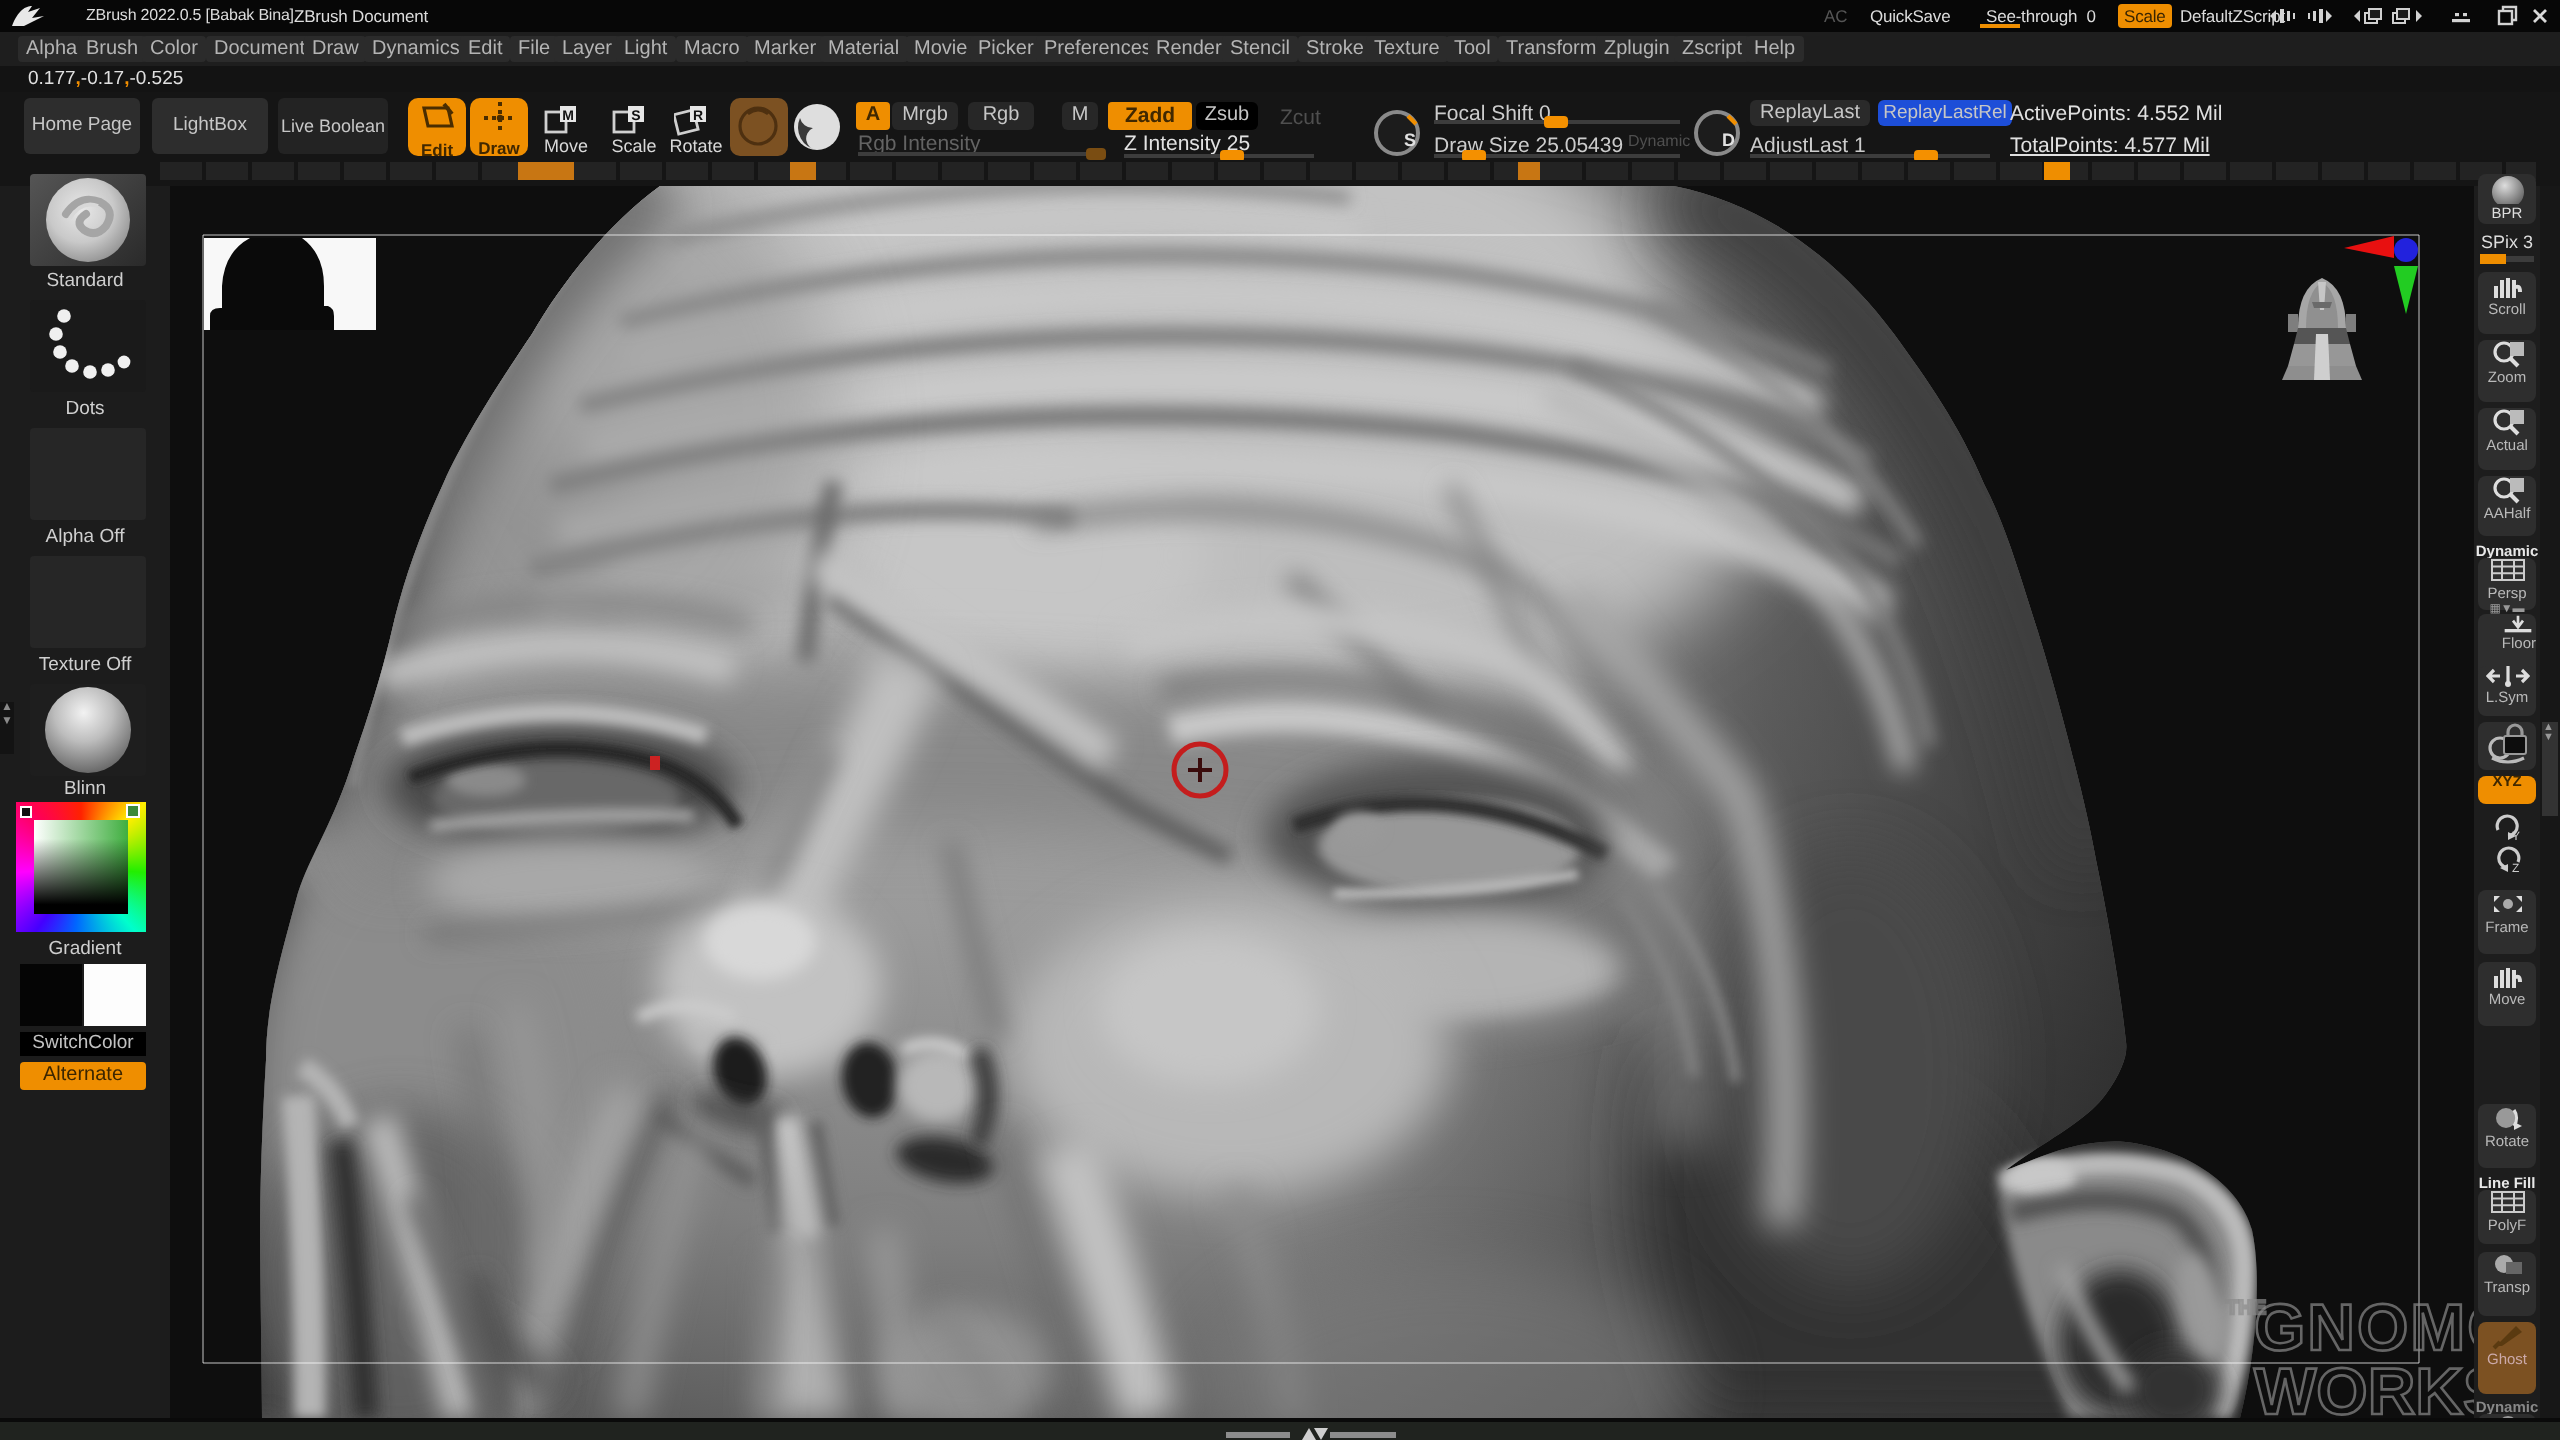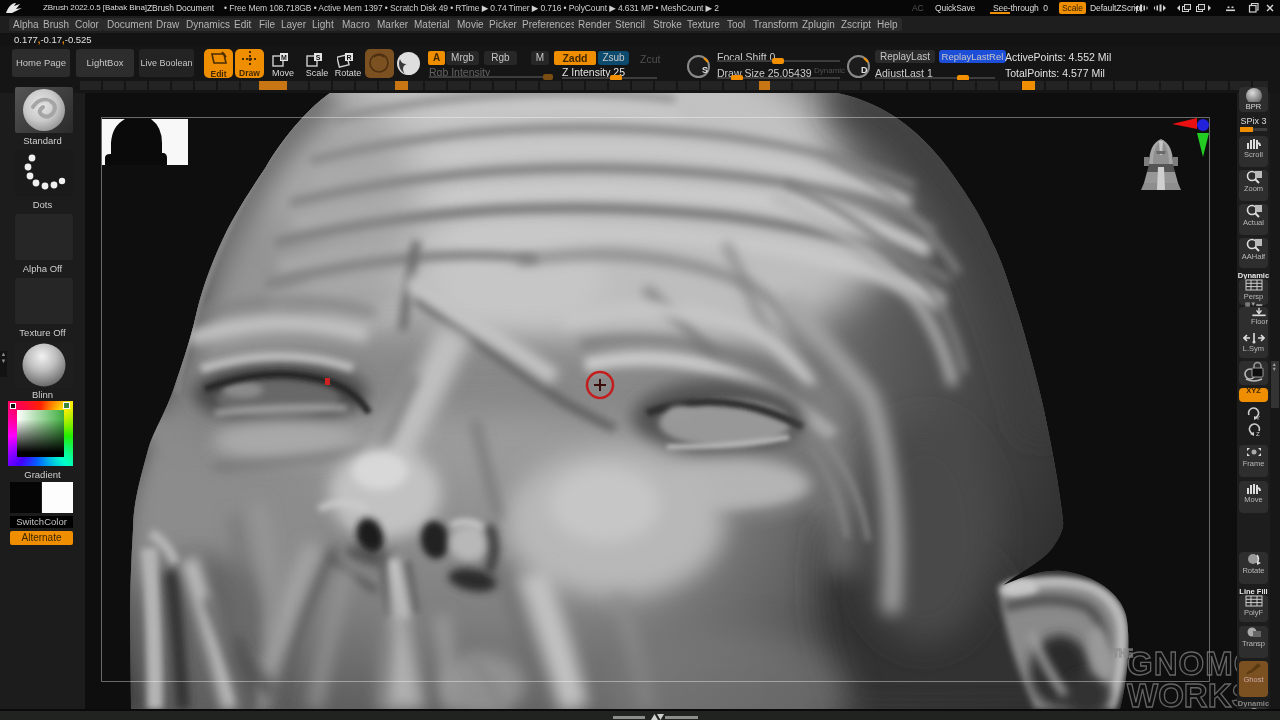--- a/index.html
+++ b/index.html
@@ -42,21 +42,20 @@
 #bottombar{left:0;top:709px;width:1280px;height:11px;background:#20231f;border-top:2px solid #0a0a0a;}
 </style></head>
 <body>
 
 <div class="abs" id="titlebar">
   <svg class="abs" style="left:4px;top:1px" width="20" height="14" viewBox="0 0 20 14">
     <path d="M2 12 C5 4 9 2 12 2 L10 5 L16 3 L12 8 L18 7 L8 12 Z" fill="#e8e8e8"></path>
   </svg>
   <span style="left:27px;font-size:8px">ZBrush 2022.0.5 [Babak Bina]</span>
   <span style="left:131px">ZBrush Document</span>
-  <span style="left:208px;color:#d0d0d0">• Free Mem 108.718GB • Active Mem 1397 • Scratch Disk 49 • RTime ▶ 0.74 Timer ▶ 0.716 • PolyCount ▶ 4.631 MP • MeshCount ▶ 2</span>
   <span style="left:896px;color:#555">AC</span>
   <span style="left:919px">QuickSave</span>
   <span style="left:977px">See-through&nbsp;&nbsp;0</span>
   <span style="left:974px;top:12px;width:20px;height:2px;background:#ef8e00"></span>
   <span style="left:1043px;top:1.5px;background:#ef8e00;color:#3a2500;border-radius:2px;padding:0 3px;height:12px;line-height:12px;">Scale</span>
   <span style="left:1074px">DefaultZScript</span>
   <svg class="abs" style="left:1130px;top:0" width="150" height="16" viewBox="0 0 150 16">
     <g fill="#d2d2d2">
       <path d="M8,5 L5,8 L8,11 Z"></path>
         <rect x="10" y="4.5" width="2" height="7"></rect>
@@ -175,21 +174,21 @@
   </div>
   <svg class="abs" style="left:396px;top:5px" width="25" height="25" viewBox="0 0 25 25">
     <circle cx="12.5" cy="12.5" r="11.5" fill="#dedede"></circle>
     <path d="M4 8 A11.5 11.5 0 0 0 12.5 24 A5.75 5.75 0 0 1 10.5 13 A6.5 6.5 0 0 1 4 8 Z" fill="#3a3a3a"></path>
   </svg>
   <div class="obtn" style="left:428px;top:5px;width:17px;height:14px;line-height:14px;font-size:10px;border-radius:2px;">A</div>
   <div class="tbbtn" style="left:446px;top:5px;width:33px;height:14px;line-height:14px;font-size:10px;background:#272727;">Mrgb</div>
   <div class="tbbtn" style="left:484px;top:5px;width:33px;height:14px;line-height:14px;font-size:10px;background:#272727;">Rgb</div>
   <div class="tbbtn" style="left:531px;top:5px;width:18px;height:14px;line-height:14px;font-size:10px;background:#272727;">M</div>
   <div class="obtn" style="left:554px;top:5px;width:42px;height:14px;line-height:14px;font-size:10.5px;border-radius:2px;">Zadd</div>
-  <div class="tbbtn" style="left:598px;top:5px;width:31px;height:14px;line-height:14px;font-size:10px;background:#0c4a6e;">Zsub</div>
+  <div class="tbbtn" style="left:598px;top:5px;width:31px;height:14px;line-height:14px;font-size:10px;background:#000000;">Zsub</div>
   <div class="stext" style="left:640px;top:7px;color:#4f4f4f;">Zcut</div>
   <div class="stext" style="left:429px;top:20px;color:#636363;">Rgb Intensity</div>
   <div class="slidertrack" style="left:429px;top:30px;width:123px;"></div>
   <div class="sliderhandle" style="left:543px;top:28px;width:10px;background:#7a4d12;"></div>
   <div class="stext" style="left:562px;top:20px;color:#e2e2e2;">Z Intensity 25</div>
   <div class="slidertrack" style="left:562px;top:31px;width:95px;"></div>
   <div class="sliderhandle" style="left:610px;top:29px;width:12px;"></div>
 
   <svg class="abs" style="left:686px;top:8px" width="25" height="25" viewBox="0 0 25 25">
     <circle cx="12.5" cy="12.5" r="10.5" fill="#1c1c1c" stroke="#8a8a8a" stroke-width="2"></circle>
@@ -208,21 +207,21 @@
     <circle cx="12.5" cy="12.5" r="10.5" fill="#1c1c1c" stroke="#8a8a8a" stroke-width="2"></circle>
     <path d="M18 4 L22 8" stroke="#ef8e00" stroke-width="2"></path>
     <text x="15" y="19" font-size="9" fill="#e0e0e0" font-weight="bold">D</text>
   </svg>
   <div class="tbbtn" style="left:875px;top:4px;width:60px;height:13px;line-height:13px;font-size:10px;background:#2a2a2a;">ReplayLast</div>
   <div class="tbbtn" style="left:939px;top:4px;width:67px;height:13px;line-height:13px;font-size:9.5px;background:#1d4ed8;">ReplayLastRel</div>
   <div class="stext" style="left:875px;top:21px;">AdjustLast 1</div>
   <div class="slidertrack" style="left:875px;top:31px;width:120px;"></div>
   <div class="sliderhandle" style="left:957px;top:29px;width:12px;"></div>
   <div class="stext" style="left:1005px;top:5px;color:#e0e0e0;">ActivePoints: 4.552 Mil</div>
-  <div class="stext" style="left:1005px;top:21px;color:#e0e0e0;">TotalPoints: 4.577 Mil</div>
+  <div class="stext" style="left:1005px;top:21px;color:#e0e0e0;text-decoration:underline;">TotalPoints: 4.577 Mil</div>
 </div>
 
 <div class="abs" id="tilestrip">
   <div id="tiles"></div>
   <div class="abs" style="left:259px;top:1px;width:28px;height:9px;background:#c87613"></div>
   <div class="abs" style="left:395px;top:1px;width:13px;height:9px;background:#c87613"></div>
   <div class="abs" style="left:759px;top:1px;width:11px;height:9px;background:#c87613"></div>
   <div class="abs" style="left:1022px;top:1px;width:13px;height:9px;background:#ef8e00"></div>
 </div>
 

